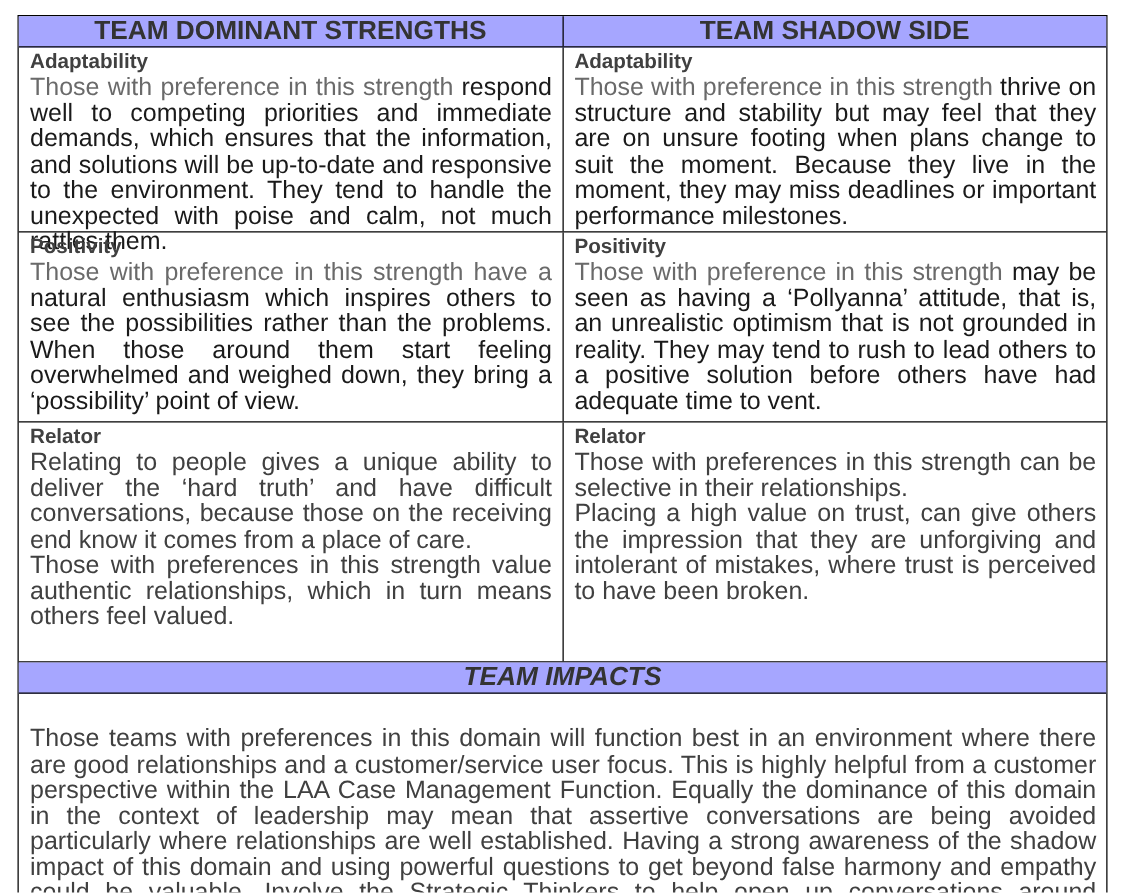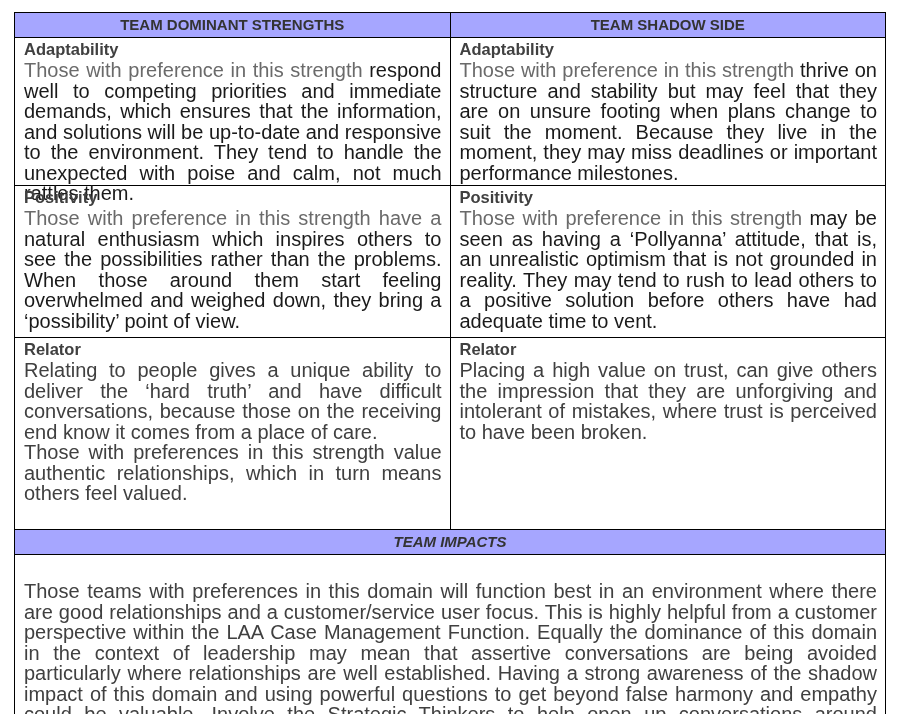--- a/index.html
+++ b/index.html
@@ -4,21 +4,21 @@
 <style>
   html, body { margin:0; padding:0; background:#ffffff; }
   body { width:900px; height:714px; position:relative; font-family:"Liberation Sans", sans-serif; color:#404040; }
   .tbl { position:absolute; left:14px; top:12px; width:872px; border:1px solid #000; box-sizing:border-box; }
   .row { display:flex; border-bottom:1px solid #000; box-sizing:border-box; }
   .row:last-child { border-bottom:none; }
   .hdr { background:#a6a6ff; height:25px; }
   .cell { box-sizing:border-box; padding:0 8px 4px 9px; }
   .left { width:436px; border-right:1px solid #000; }
   .right { width:435px; }
-  .hcell { font-weight:bold; font-size:15px; text-align:center; color:#333; line-height:24px; padding:0; }
+  .hcell { font-weight:bold; font-size:21px; text-align:center; color:#333; line-height:24px; padding:0; }
   .title { font-weight:bold; font-size:16.5px; color:#404040; line-height:22px; }
   .body { font-size:20px; line-height:20.5px; text-align:justify; color:#404040; }
   .lead { color:#6a6a6a; }
   .dark { color:#1a1a1a; }
   .r1 { height:148px; }
   .r2 { height:152px; }
   .r3 { height:192px; }
   .imp-hdr { justify-content:center;font-style:italic; }
   .imp-body { height:143px;margin-top:24px; }
   .imp-body .cell { width:100%; padding:2px 8px 4px 9px; }
@@ -55,20 +55,21 @@
   </div>
 
   <div class="row r3">
     <div class="cell left">
       <div class="title">Relator</div>
       <div class="body">Relating to people gives a unique ability to deliver the ‘hard truth’ and have difficult conversations, because those on the receiving end know it comes from a place of care.</div>
       <div class="body">Those with preferences in this strength value authentic relationships, which in turn means others feel valued.</div>
     </div>
     <div class="cell right">
       <div class="title">Relator</div>
+      <div class="body">Those with preferences in this strength can be selective in their relationships.</div>
       <div class="body">Placing a high value on trust, can give others the impression that they are unforgiving and intolerant of mistakes, where trust is perceived to have been broken.</div>
     </div>
   </div>
 
   <div class="row hdr imp-hdr">
     <div class="cell hcell" style="width:100%;">TEAM IMPACTS</div>
   </div>
 
   <div class="row imp-body">
     <div class="cell body">Those teams with preferences in this domain will function best in an environment where there are good relationships and a customer/service user focus. This is highly helpful from a customer perspective within the LAA Case Management Function. Equally the dominance of this domain in the context of leadership may mean that assertive conversations are being avoided particularly where relationships are well established. Having a strong awareness of the shadow impact of this domain and using powerful questions to get beyond false harmony and empathy could be valuable. Involve the Strategic Thinkers to help open up conversations around assumptions and blind spots.</div>

